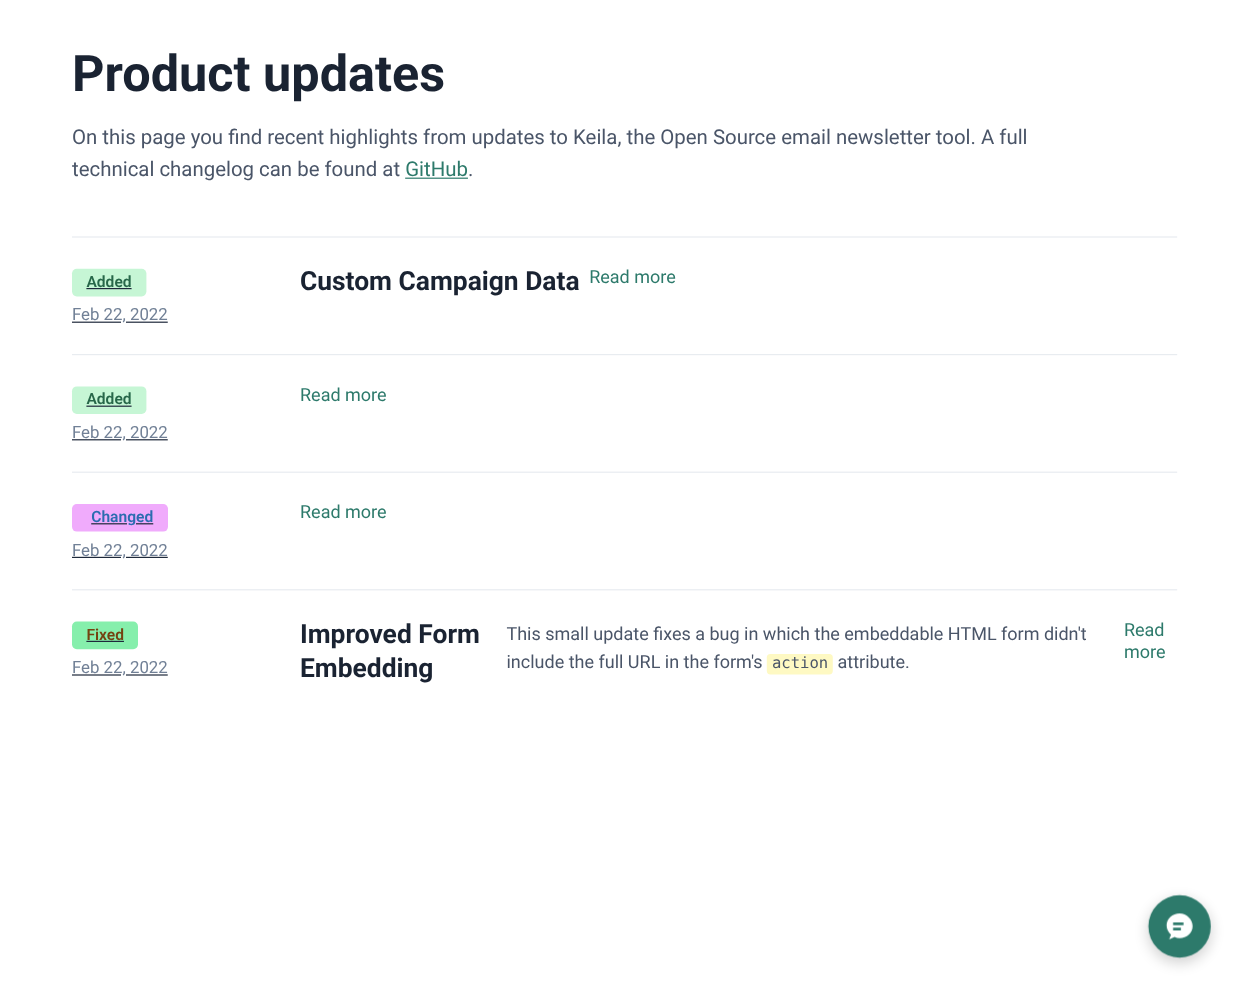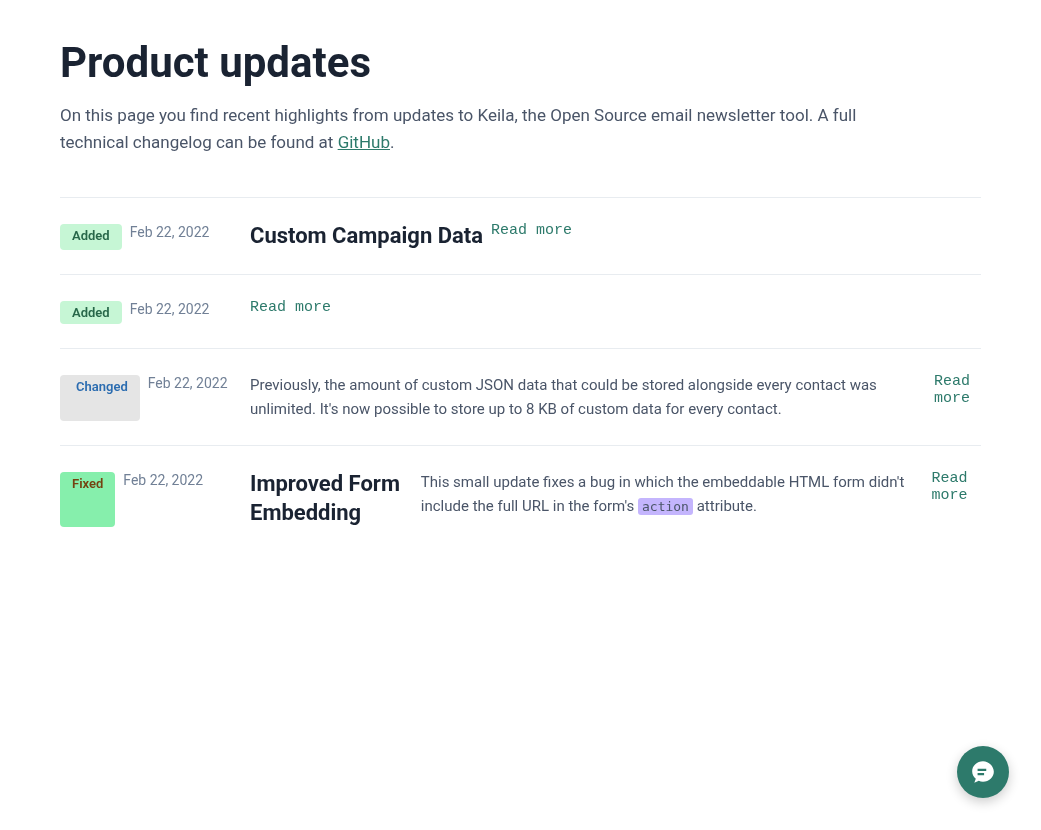--- a/index.html
+++ b/index.html
@@ -47,41 +47,42 @@
     .update-item {
       display: grid;
       grid-template-columns: 170px 1fr;
       gap: 0 20px;
       padding: 24px 0;
       border-top: 1px solid #e8ecf0;
     }
 
     .update-left {
       display: flex;
-      flex-direction: row;
+      flex-direction: column;
       gap: 8px;
       padding-top: 2px;
+      text-decoration: underline;
     }
 
     .badge {
       display: inline-block;
       padding: 4px 12px;
       border-radius: 4px;
       font-size: 13px;
       font-weight: 600;
       width: fit-content;
     }
 
     .badge-added {
       background-color: #c6f6d5;
       color: #276749;
     }
 
     .badge-changed {
-      background-color: #e5e5e5;
+      background-color: #f0abfc;
       color: #2b6cb0;
       padding-left: 16px;
     }
 
     .badge-fixed {
       background-color: #86efac;
       color: #744210;
     }
 
     .update-date {
@@ -107,33 +108,32 @@
       color: #4a5568;
       line-height: 1.6;
       max-width: 720px;
     }
 
     .update-description em {
       font-style: italic;
     }
 
     .update-description code {
-      background: #c4b5fd;
+      background: #fef9c3;
       padding: 1px 4px;
       border-radius: 3px;
       font-family: monospace;
       font-size: 13px;
     }
 
     .read-more {
       color: #2d7a6b;
       font-size: 15px;
       text-decoration: none;
       cursor: pointer;
-      font-family: Liberation Mono, monospace;
     }
 
     .chat-button {
       position: fixed;
       bottom: 32px;
       right: 32px;
       width: 52px;
       height: 52px;
       background: #2d7a6b;
       border-radius: 50%;
@@ -179,21 +179,20 @@
     <div class="update-right">
       <a class="read-more" href="#">Read more</a>
     </div>
   </div>
     <div class="update-item">
     <div class="update-left">
       <span class="badge badge-changed">Changed</span>
       <span class="update-date">Feb 22, 2022</span>
     </div>
     <div class="update-right">
-      <p class="update-description">Previously, the amount of custom JSON data that could be stored alongside every contact was unlimited. It's now possible to store up to 8 KB of custom data for every contact.</p>
       <a class="read-more" href="#">Read more</a>
     </div>
   </div>
     <div class="update-item">
     <div class="update-left">
       <span class="badge badge-fixed">Fixed</span>
       <span class="update-date">Feb 22, 2022</span>
     </div>
     <div class="update-right">
       <h2 class="update-title">Improved Form Embedding</h2>

